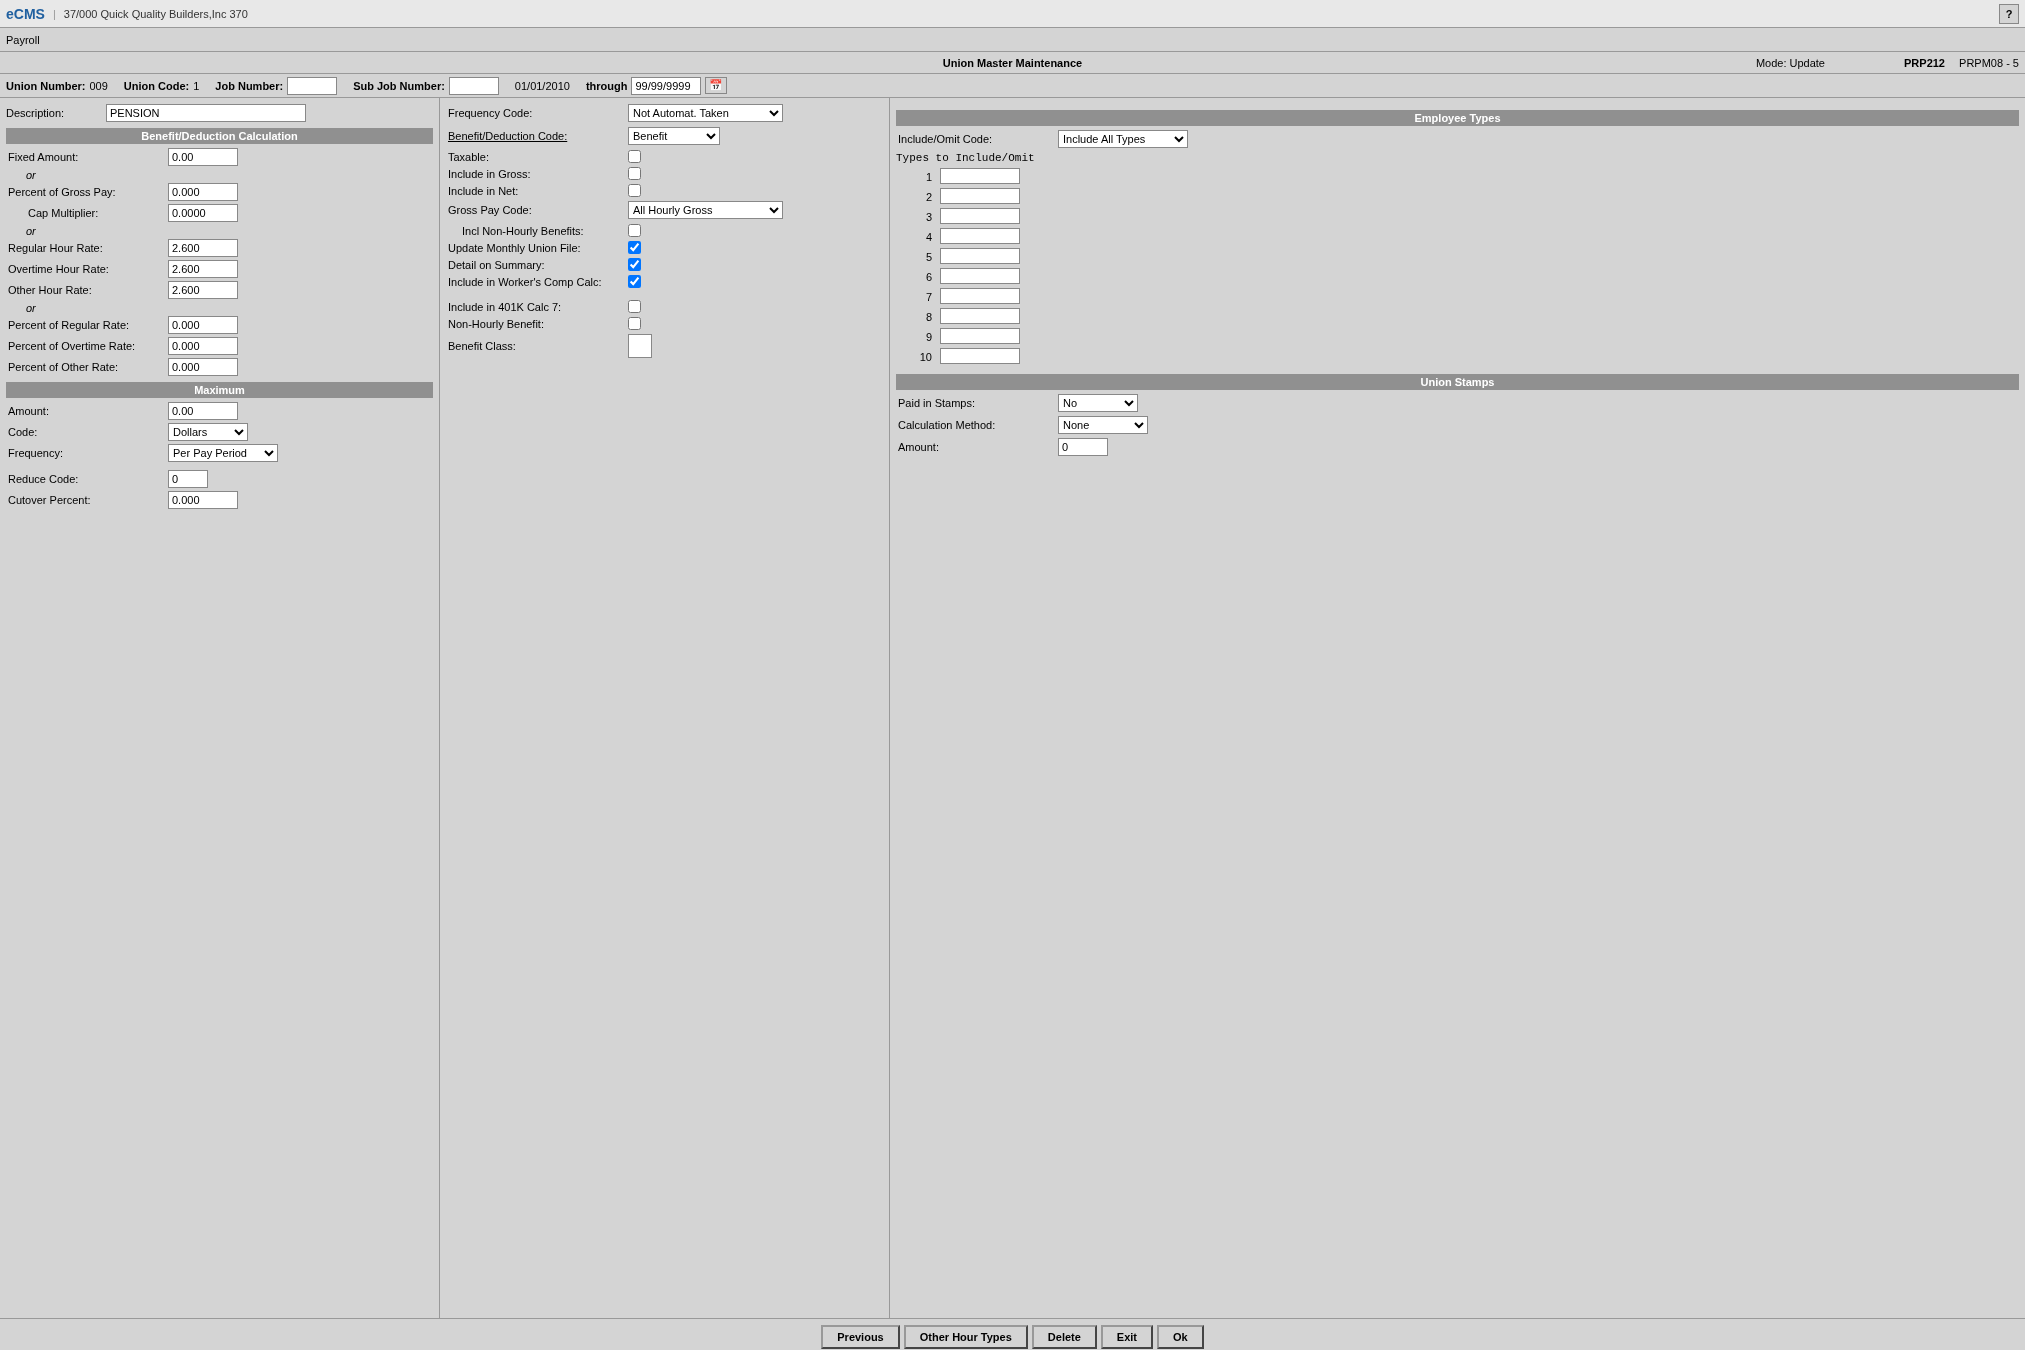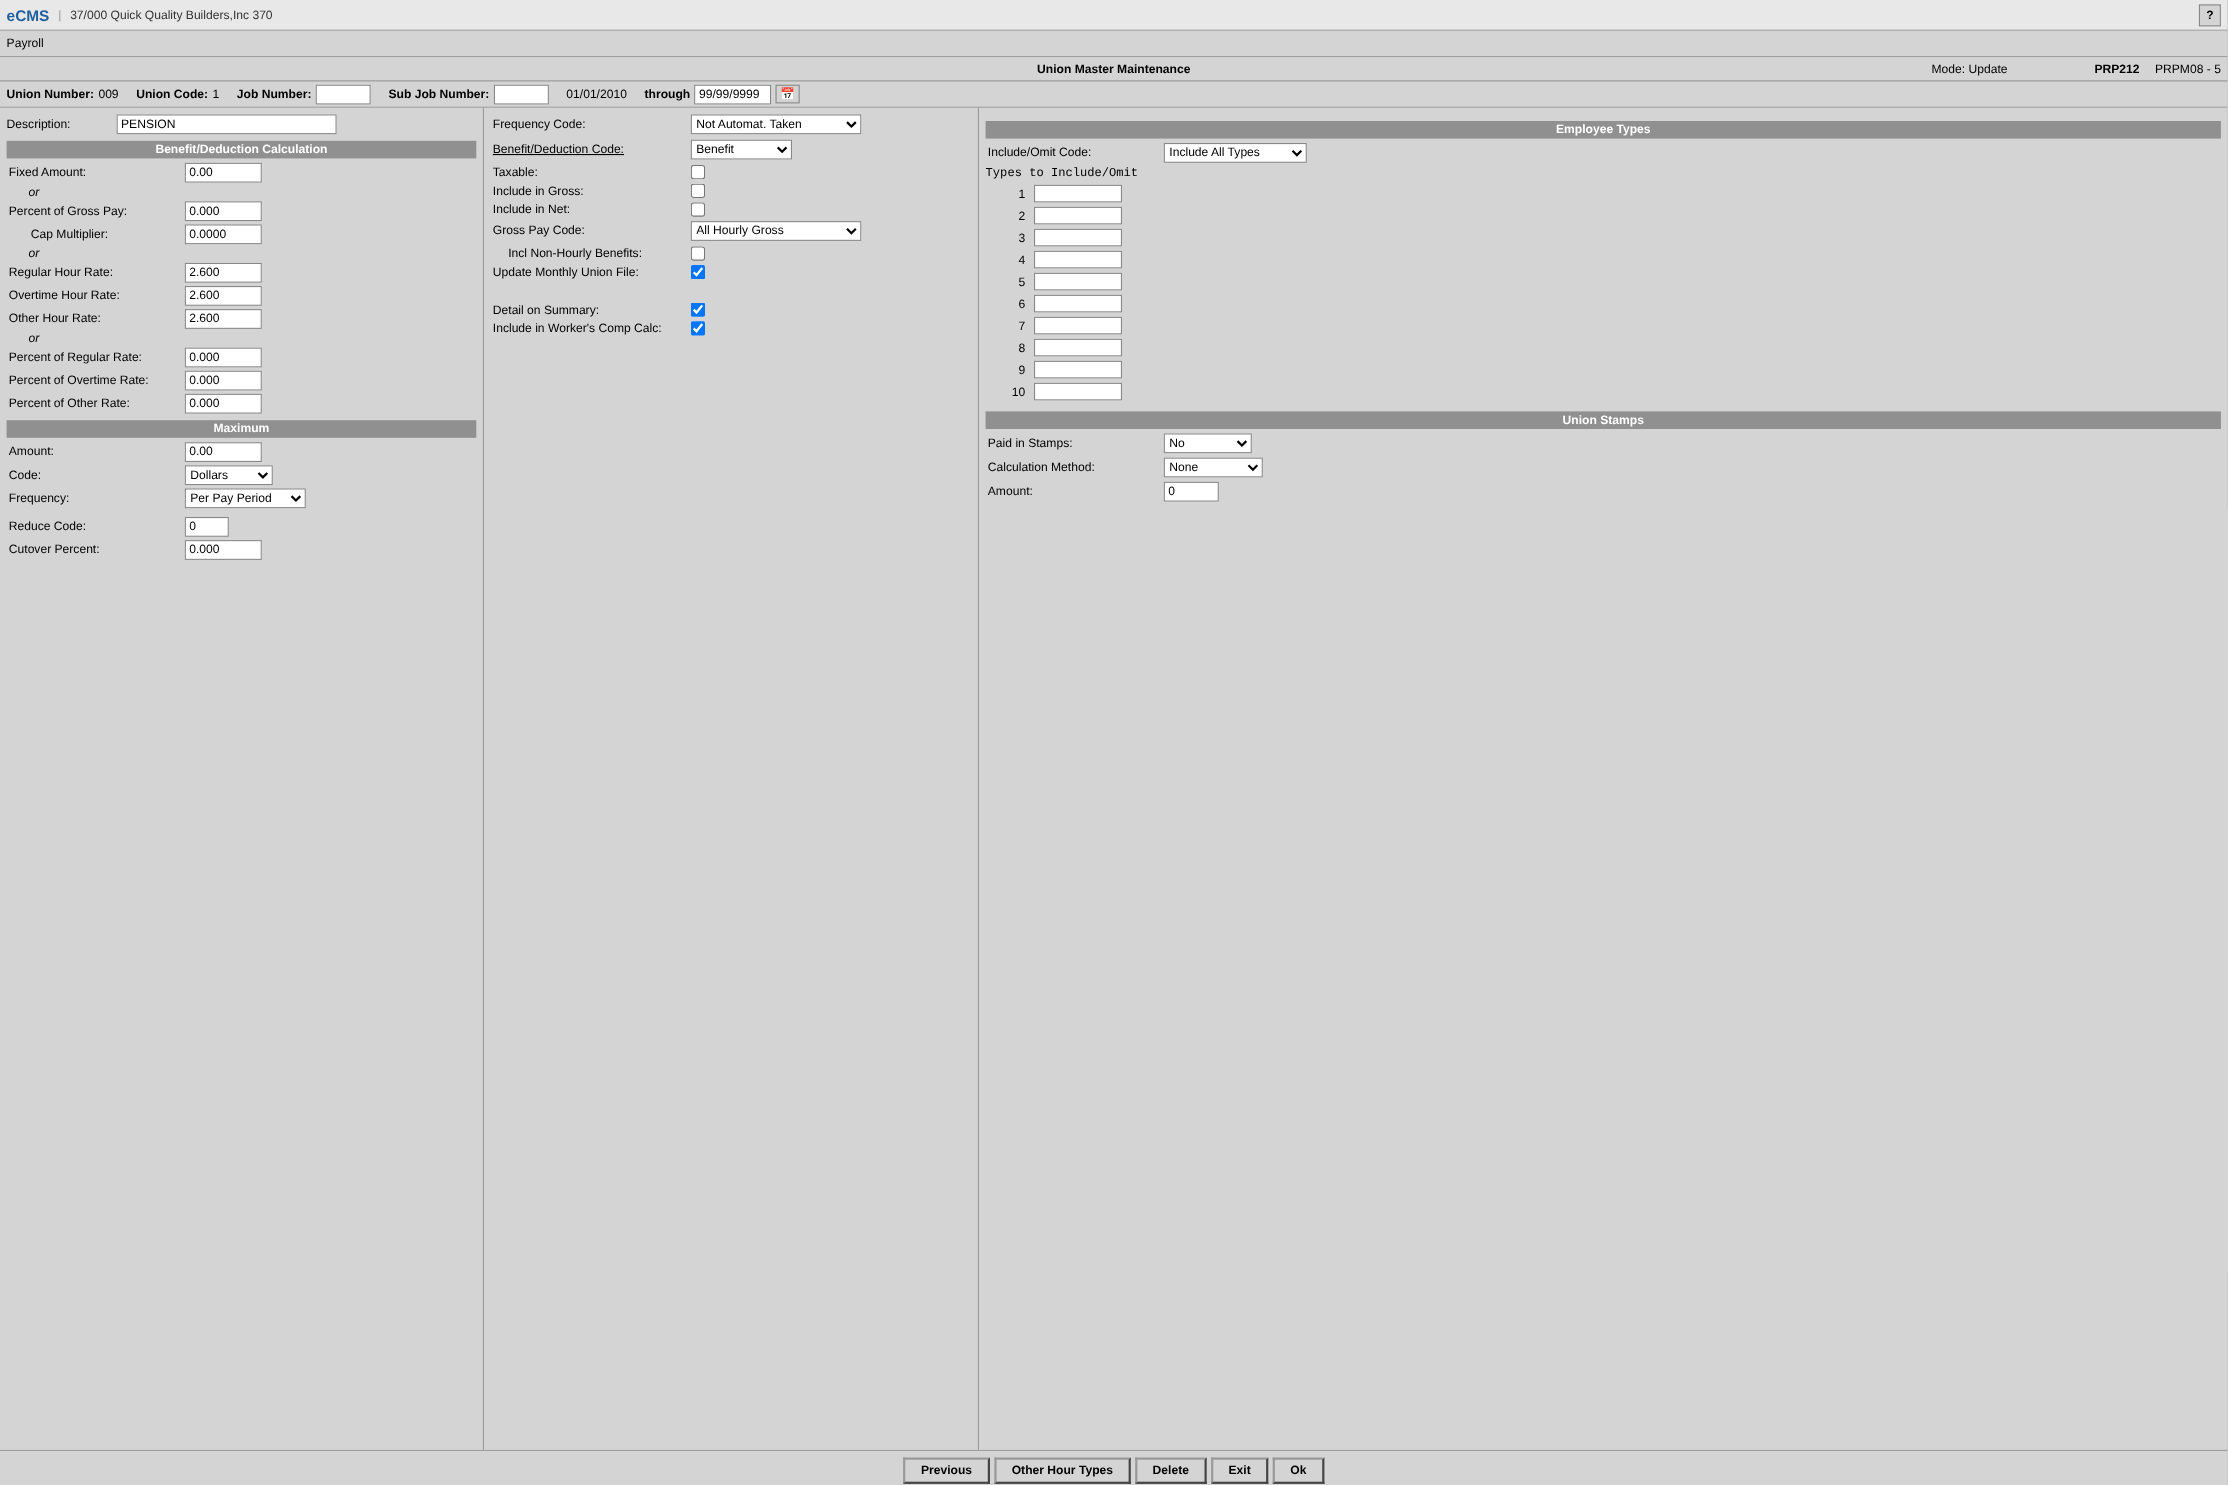--- a/index.html
+++ b/index.html
@@ -351,35 +351,51 @@
         <option>All Hourly Gross</option>
         <option>Regular Gross</option>
       </select>
     </div>
 
     <div class="form-row" style="margin-bottom:4px;">
       <label style="min-width:180px; padding-left:14px;">Incl Non-Hourly Benefits:</label>
       <input type="checkbox" id="non-hourly-cb" style="">
     </div>
 
-    <div class="form-row" style="margin-bottom:21px;">
+    <div class="form-row" style="margin-bottom:4px;">
       <label style="min-width:180px;">Update Monthly Union File:</label>
       <input type="checkbox" id="update-monthly-cb" checked="" style="">
     </div>
 
     <div class="form-row" style="margin-bottom:4px;">
       <label style="min-width:180px;">Detail on Summary:</label>
       <input type="checkbox" id="detail-summary-cb" checked="" style="">
     </div>
 
     <div class="form-row" style="margin-bottom:4px;">
       <label style="min-width:180px;">Include in Worker's Comp Calc:</label>
       <input type="checkbox" id="workers-comp-cb" checked="" style="">
     </div>
 
+    <div style="margin-top:12px;">
+      <div class="form-row" style="margin-bottom:4px;">
+        <label style="min-width:180px;">Include in 401K Calc 7:</label>
+        <input type="checkbox" id="401k-cb" style="">
+      </div>
+
+      <div class="form-row" style="margin-bottom:4px;">
+        <label style="min-width:180px;">Non-Hourly Benefit:</label>
+        <input type="checkbox" id="non-hourly-ben-cb" style="">
+      </div>
+
+      <div class="form-row" style="margin-bottom:4px;">
+        <label style="min-width:180px;">Benefit Class:</label>
+        <input type="text" style="width: 24px; height: 24px;">
+      </div>
+    </div>
   </div>
 
   <div class="right-panel">
 
     <div class="section-header">Employee Types</div>
 
     <div class="form-row" style="margin-top:4px;margin-bottom:4px;">
       <label style="min-width:160px;">Include/Omit Code:</label>
       <select style="width:130px;">
         <option>Include All Types</option>

